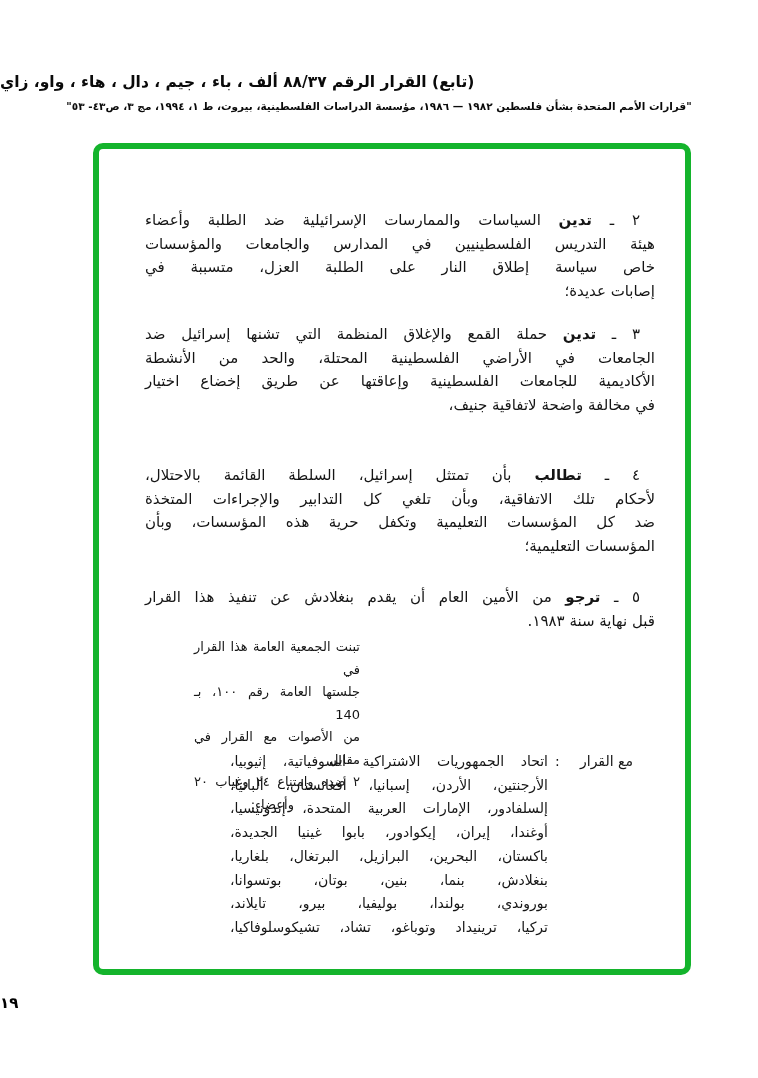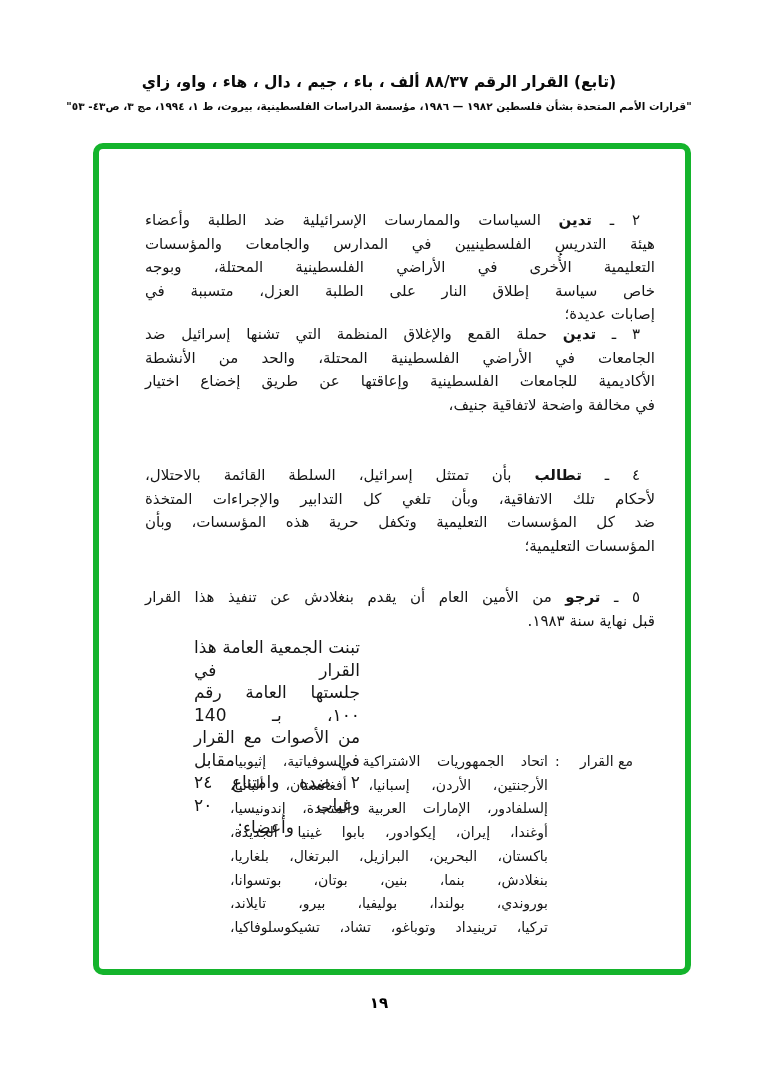--- a/index.html
+++ b/index.html
@@ -9,21 +9,21 @@
     font-family: "DejaVu Sans", sans-serif;
     color: #151515;
     position: relative;
     overflow: hidden;
   }
   .page { position: absolute; inset: 0; }
 
   
   .header-title {
     position: absolute; top: 73px; left: 0; right: 0;
-    text-align: center; direction: rtl;
+    text-align: left; direction: rtl;
     font-weight: bold; font-size: 15.5px; color: #0a0a0a;
   }
   .header-source {
     position: absolute; top: 100px; left: 0; right: 0;
     text-align: center; direction: rtl;
     font-weight: bold; font-size: 10.5px; color: #0a0a0a;
   }
 
   
   .frame {
@@ -50,41 +50,41 @@
   .para-2 { top: 293px; }
   .para-3 { top: 415px; }
   .line { text-align: justify; text-align-last: justify; }
   .line.last { text-align-last: right; }
   .line.first { padding-right: 15px; }
   .kw { font-weight: bold; }
 
   
   .adopted {
     position: absolute; top: 465px; right: 295px; width: 166px;
-    line-height: 22.5px; font-size: 17px;
+    line-height: 22.5px; font-size: 13px;
   }
   .adopted .line.last { text-align-last: right; padding-right: 66px; }
 
   
   .vote {
     position: absolute; top: 579px; right: 22px; width: 403px;
     display: flex; direction: rtl; gap: 7px;
     line-height: 23.7px; font-size: 14px;
   }
   .vote-label-cell {
     flex: 0 0 78px;
     display: flex; justify-content: space-between;
     direction: rtl;
   }
   .vote-content { flex: 1; min-width: 0; }
 
   
   .page-number {
     position: absolute; top: 994px; left: 0; right: 0;
-    text-align: center;
+    text-align: left;
     font-weight: bold; font-size: 15px; color: #000;
     letter-spacing: 2px;
   }
 </style>
 </head>
 <body>
 
 <div class="page">
 
   <div class="header-title">(تابع) القرار الرقم ٨٨/٣٧ ألف ، باء ، جيم ، دال ، هاء ، واو، زاي</div>
@@ -92,21 +92,20 @@
   <div class="header-source">"قرارات الأمم المتحدة بشأن فلسطين ١٩٨٢ — ١٩٨٦، مؤسسة الدراسات الفلسطينية، بيروت، ط ١، ١٩٩٤، مج ٣، ص٤٣- ٥٣"</div>
 
   <div class="frame" style="border-color: rgb(20, 180, 44);"></div>
 
   <div class="content">
 
     <div>
         <div class="para para-0">
           <div class="line first"><span>٢ ـ </span><span class="kw">تدين</span><span> السياسات والممارسات الإسرائيلية ضد الطلبة وأعضاء</span></div>
           <div class="line">هيئة التدريس الفلسطينيين في المدارس والجامعات والمؤسسات</div>
-          <div class="line">التعليمية الأُخرى في الأراضي الفلسطينية المحتلة، وبوجه</div>
           <div class="line">خاص سياسة إطلاق النار على الطلبة العزل، متسببة في</div>
           <div class="line last">إصابات عديدة؛</div>
         </div>
         <div class="para para-1">
           <div class="line first"><span>٣ ـ </span><span class="kw">تدين</span><span> حملة القمع والإغلاق المنظمة التي تشنها إسرائيل ضد</span></div>
           <div class="line">الجامعات في الأراضي الفلسطينية المحتلة، والحد من الأنشطة</div>
           <div class="line">الأكاديمية للجامعات الفلسطينية وإعاقتها عن طريق إخضاع اختيار</div>
           <div class="line last">في مخالفة واضحة لاتفاقية جنيف،</div>
         </div>
         <div class="para para-2">

